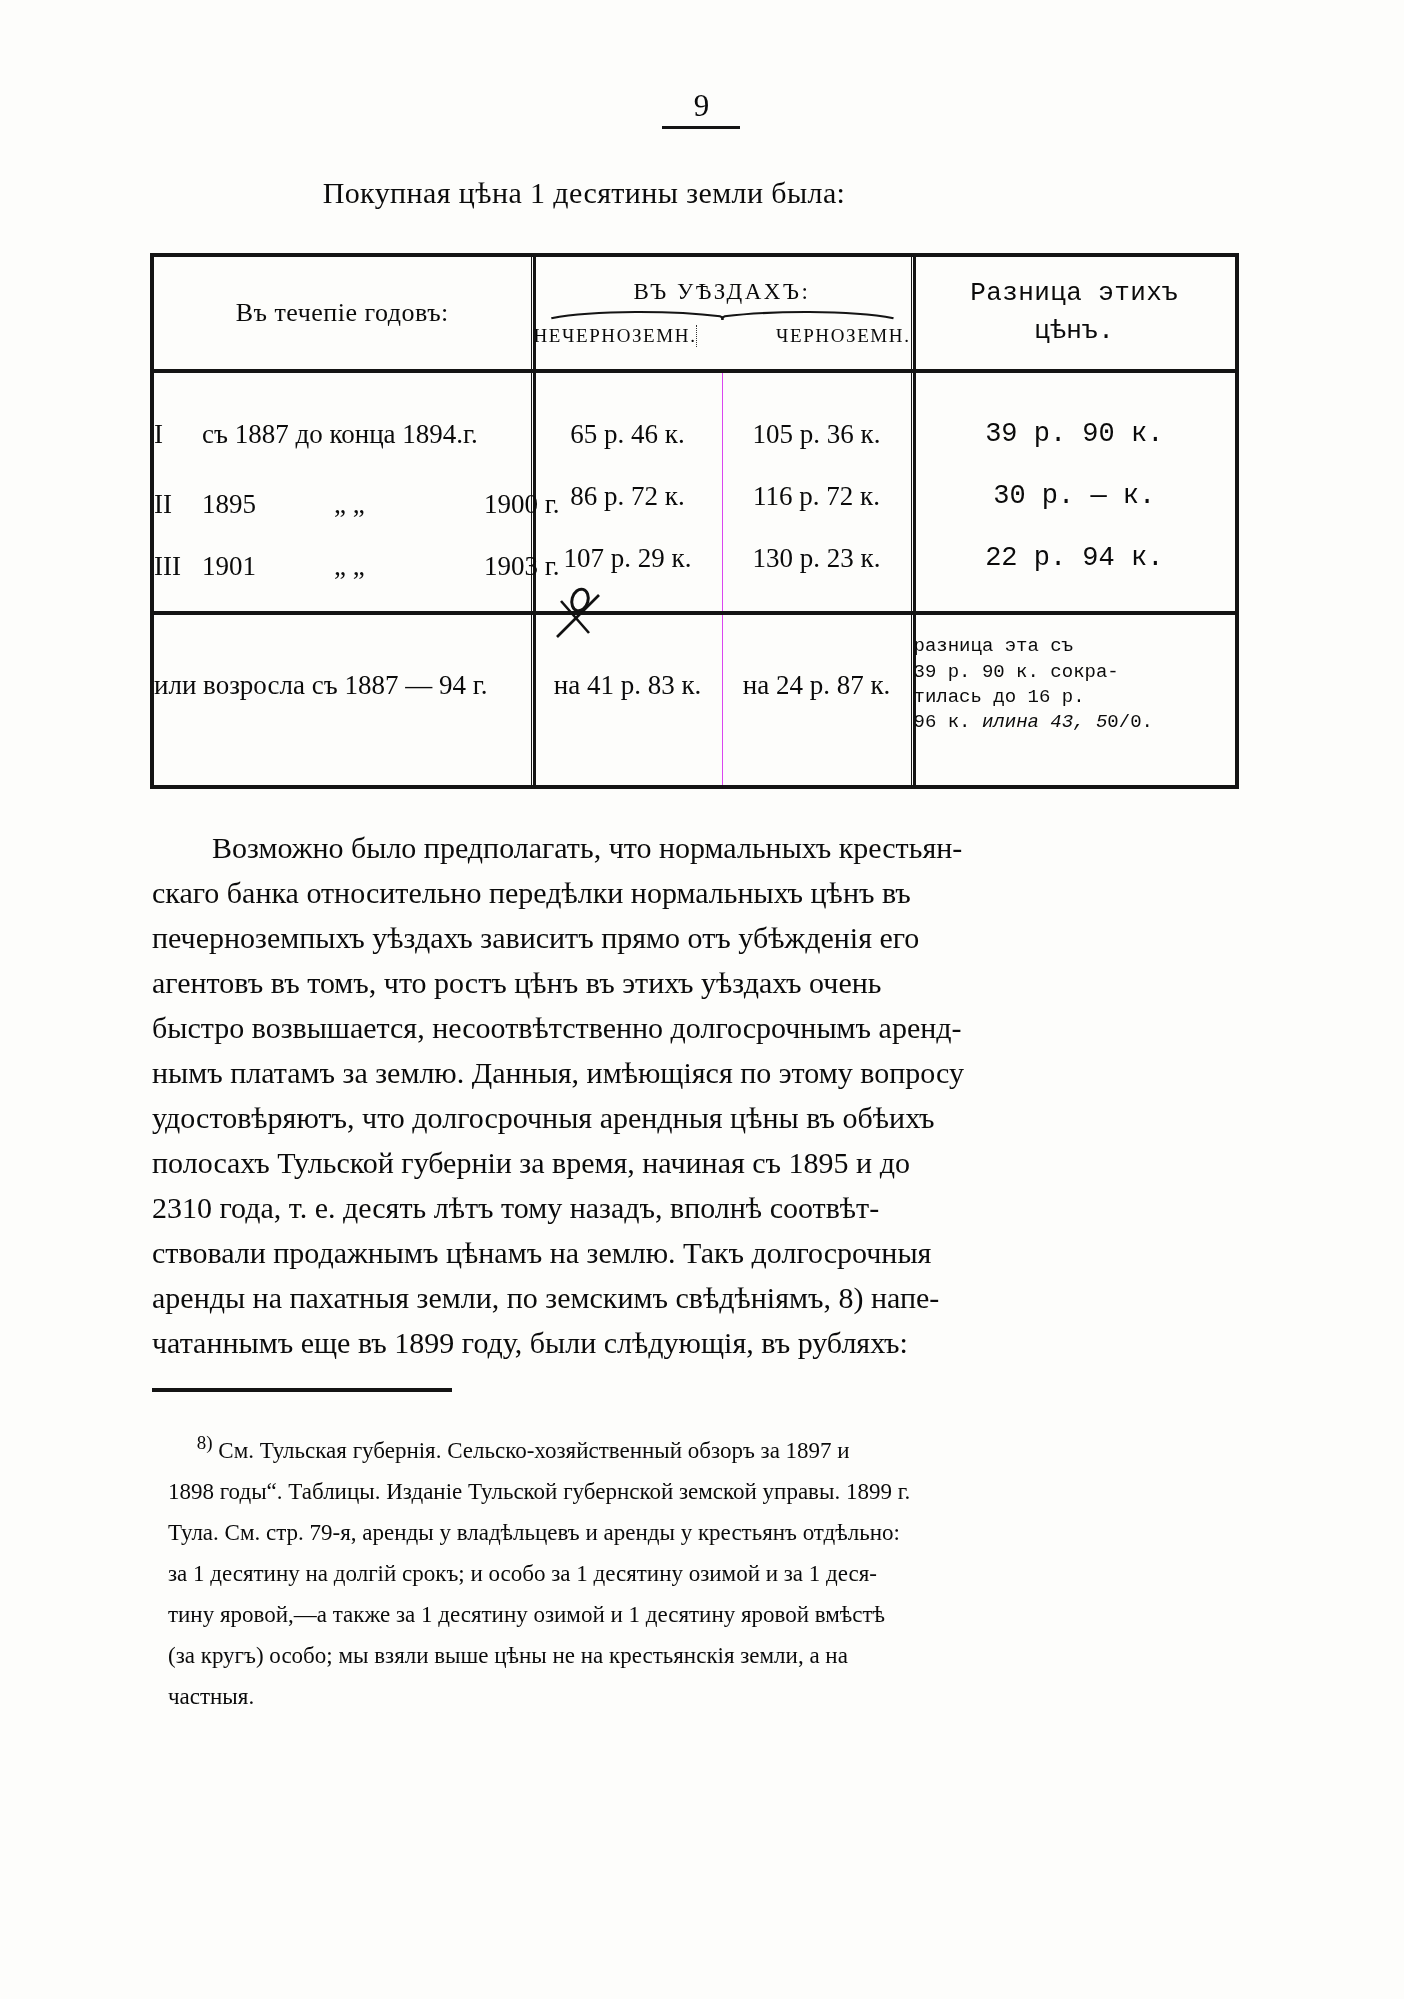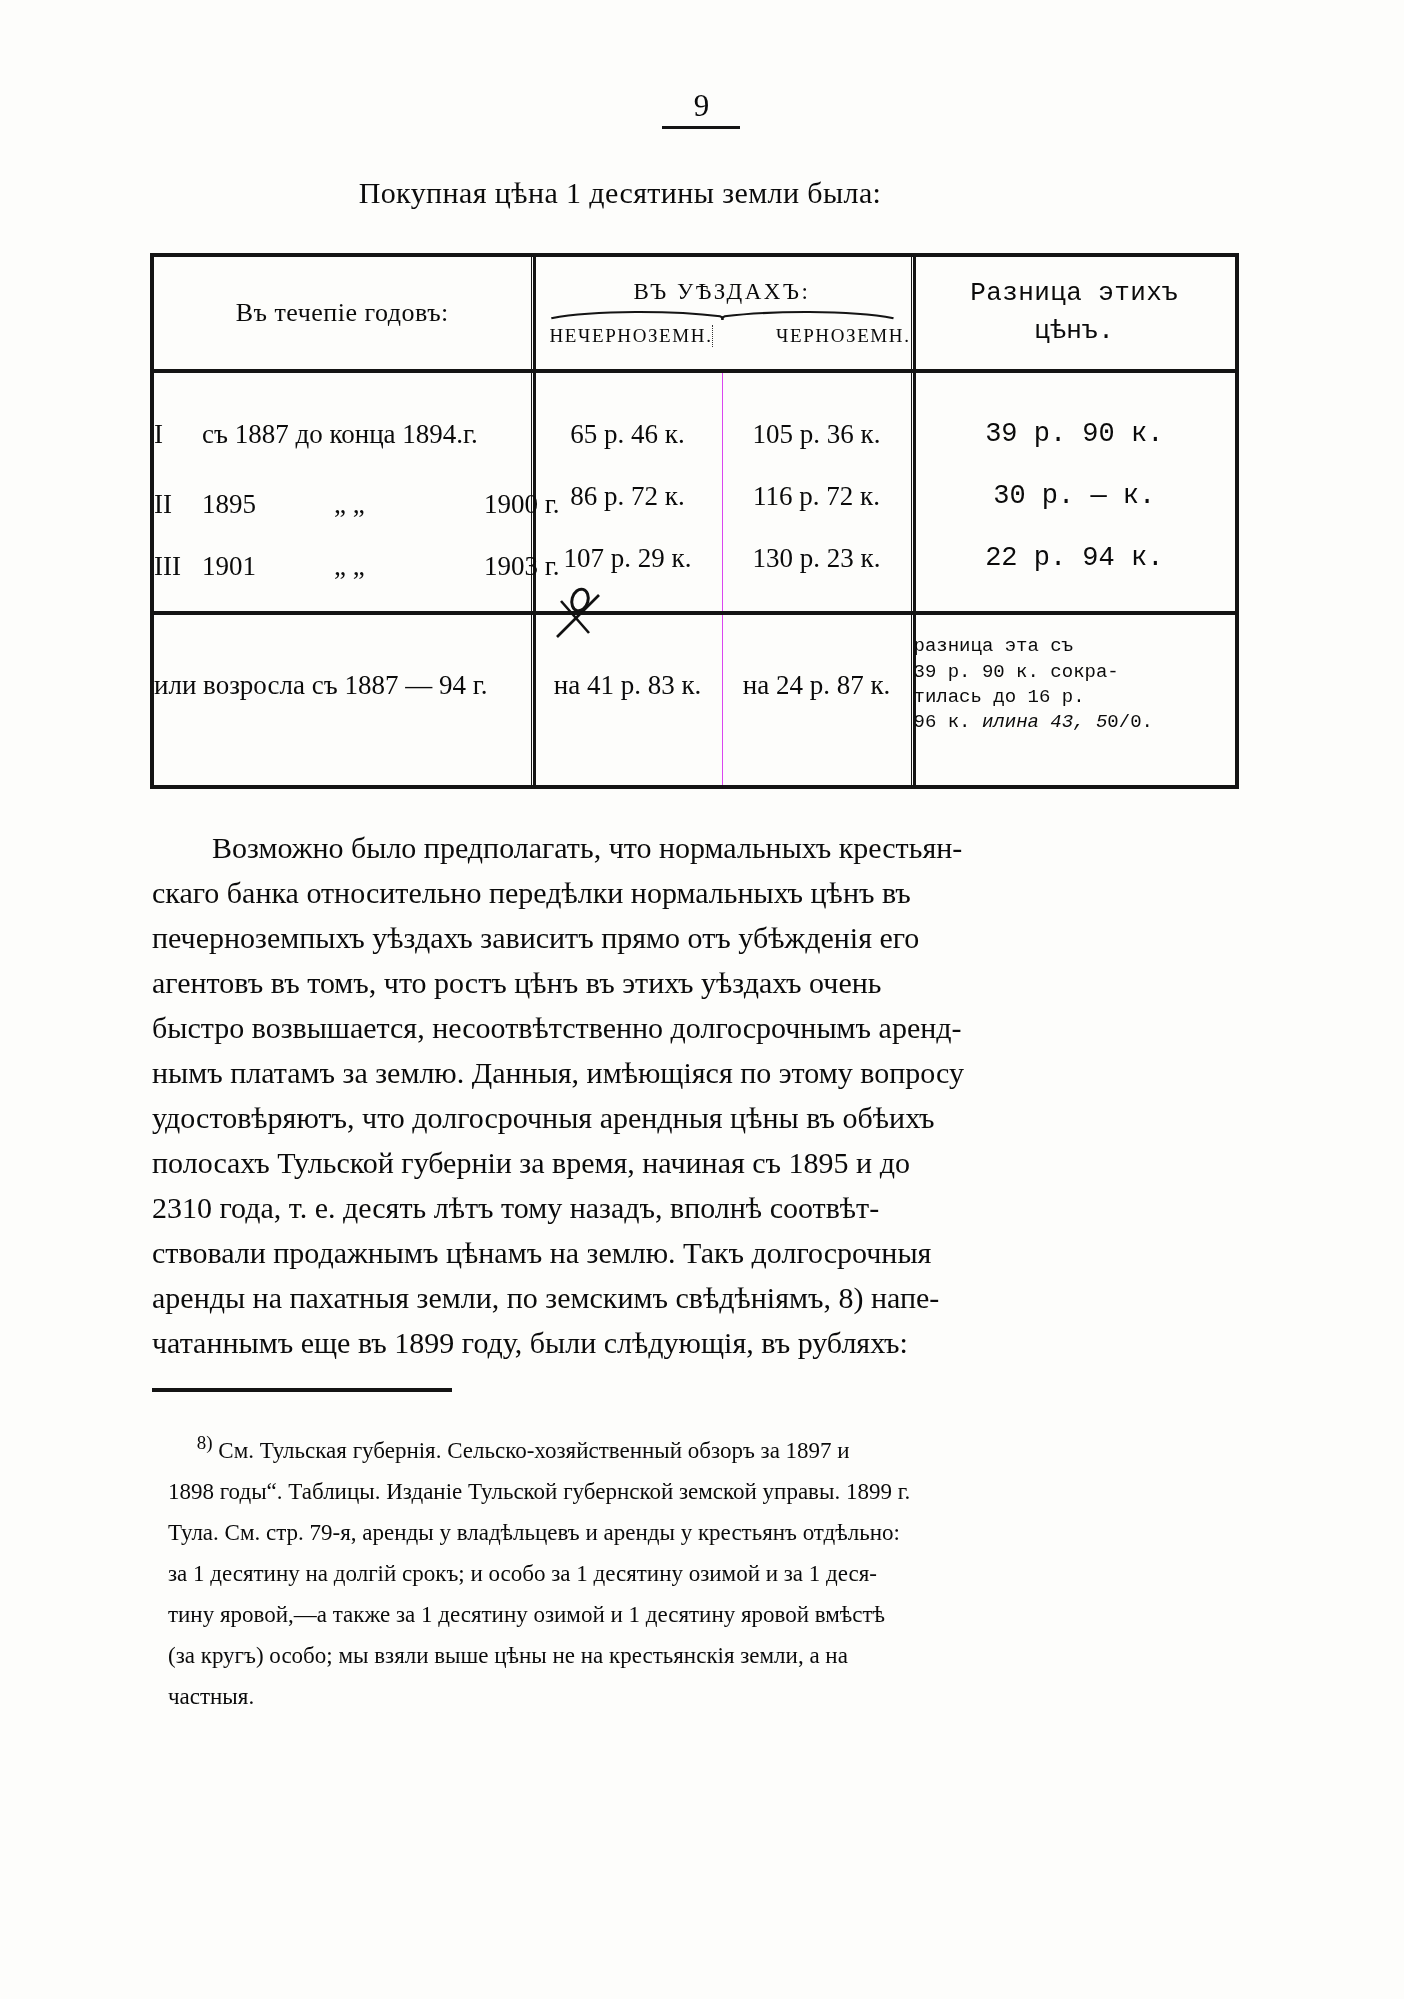--- a/index.html
+++ b/index.html
@@ -45,21 +45,20 @@
 
   
   .caption {
     position: absolute;
     top: 176px;
     left: 0;
     width: 1168px;
     text-align: center;
     font-size: 30px;
     letter-spacing: 0.4px;
-    padding-left: 36px;
   }
 
   
   .tbl-wrap {
     position: absolute;
     left: 150px;
     top: 253px;
     width: 1054px;
   }
   table.maintbl {
@@ -109,21 +108,20 @@
     letter-spacing: 1.6px;
     text-align: center;
   }
   .sub-cells {
     display: flex;
     width: 100%;
   }
   .sub-cells > div {
     flex: 1 1 50%;
     text-align: center;
-    padding-left: 16px;
   }
   .sub-divider {
     flex: 0 0 0px;
     border-left: 1px dotted #333;
   }
   .hdr-right {
     font-size: 26px;
     line-height: 1.45;
     text-align: center;
     letter-spacing: 0.4px;

